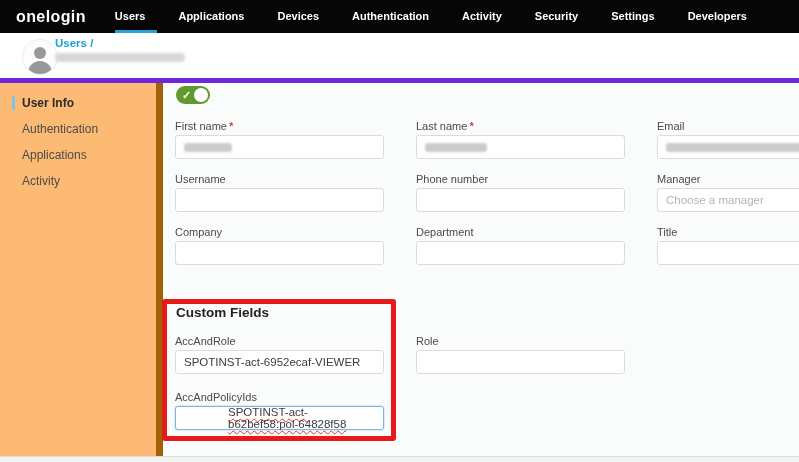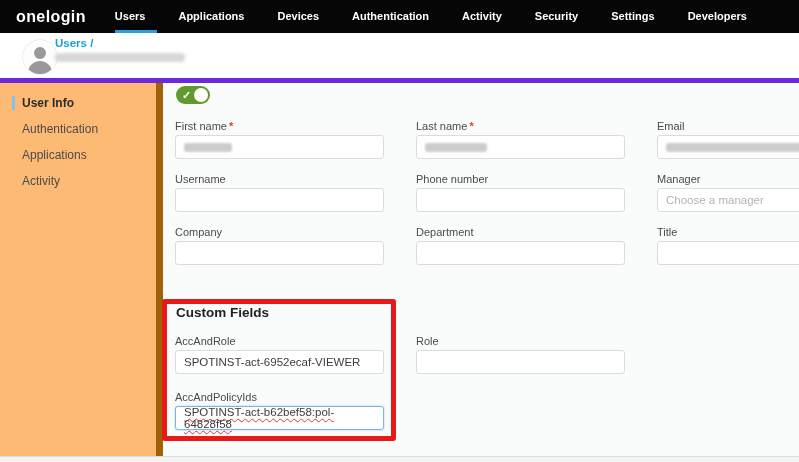--- a/index.html
+++ b/index.html
@@ -43,21 +43,21 @@
   .frow { position:absolute; left:175px; display:grid;
     grid-template-columns:209px 209px 168px; column-gap:32px; }
   .field .flabel { margin-bottom:2px; }
   .inputbox, input.ctl {
     height:24px; box-sizing:border-box; border:1px solid #d9dbdc; border-radius:3px;
     background:#fff; width:100%; font-size:11.5px; color:#3c3c3c; padding:4px 8px;
     display:flex; align-items:center; outline:none; font-family:"Liberation Sans",sans-serif; }
   input.ctl::placeholder { color:#b4b4b4; }
   .inputbox.focused { border-color:#7db4e0; box-shadow:0 0 1px 1px #d9ebf8; }
   .squiggle { text-decoration-line:underline; text-decoration-style:wavy;
-    text-decoration-color:#e03b30; text-decoration-thickness:1px; text-underline-offset:2px; }
+    text-decoration-color:#e03b30; text-decoration-thickness:1px; text-underline-offset:2px;margin-left:44px; }
   .redact { display:inline-block; height:9px; border-radius:3px; background:#cccccc; filter:blur(1.2px); }
   .w48{width:48px} .w62{width:62px} .w150{width:150px}
   .active-label { position:absolute; left:176px; top:72px; font-size:11px; color:#4a4a4a; }
   .toggle { position:absolute; left:176px; top:86px; width:34px; height:18px; border-radius:9px;
     background:#61992e; cursor:pointer; }
   .toggle .knob { position:absolute; right:2px; top:2px; width:14px; height:14px;
     border-radius:50%; background:#fff; }
   .toggle .check { position:absolute; left:6px; top:0px; color:#fff; font-size:11px;
     font-weight:bold; line-height:18px; }
   .cf-title { position:absolute; left:176px; top:305px; font-size:13.5px; font-weight:bold; color:#222; }

